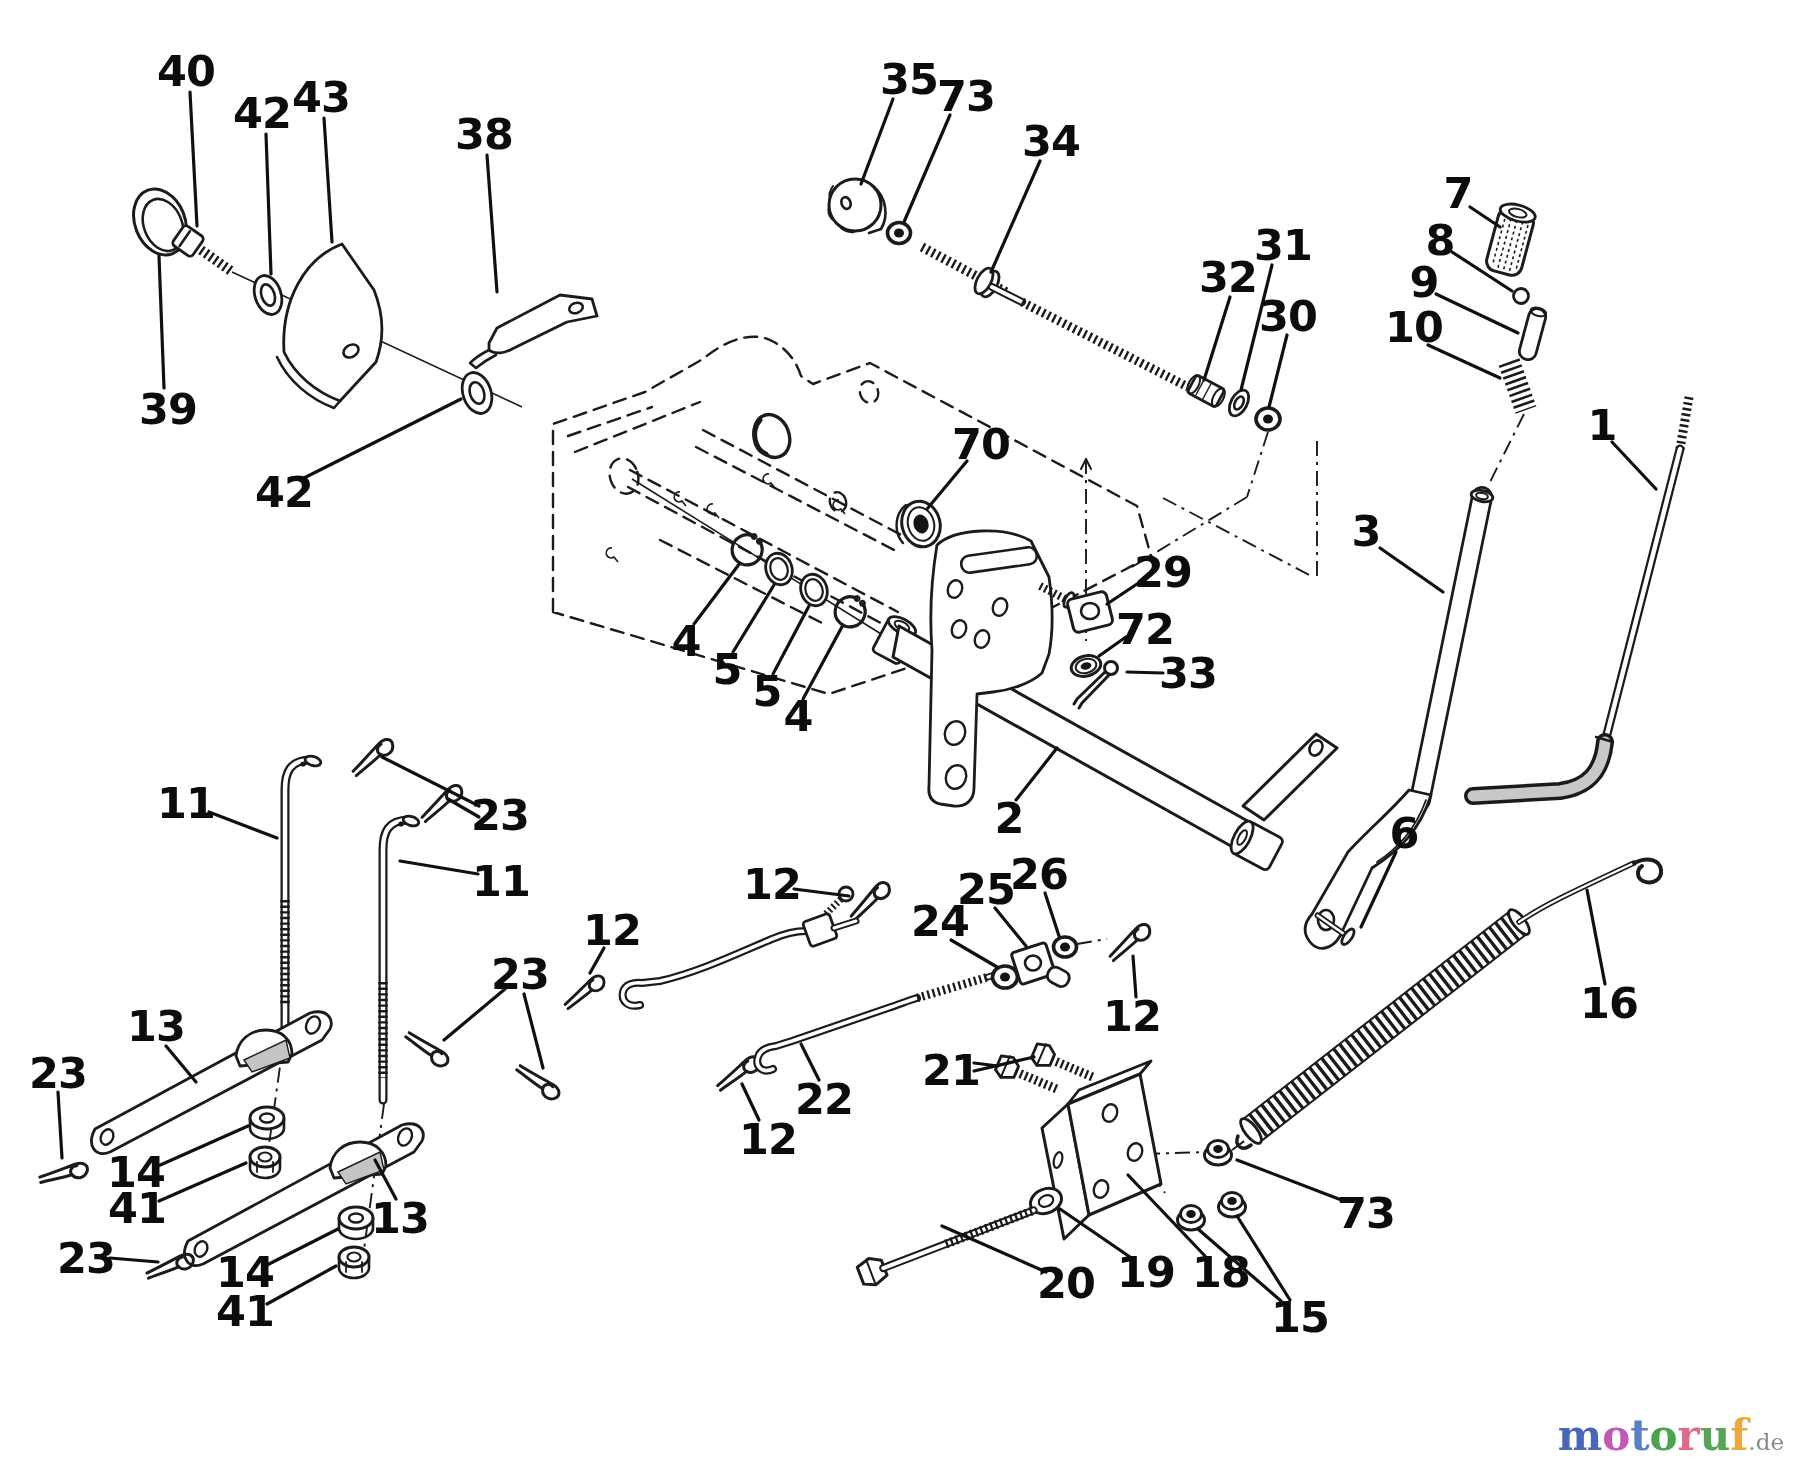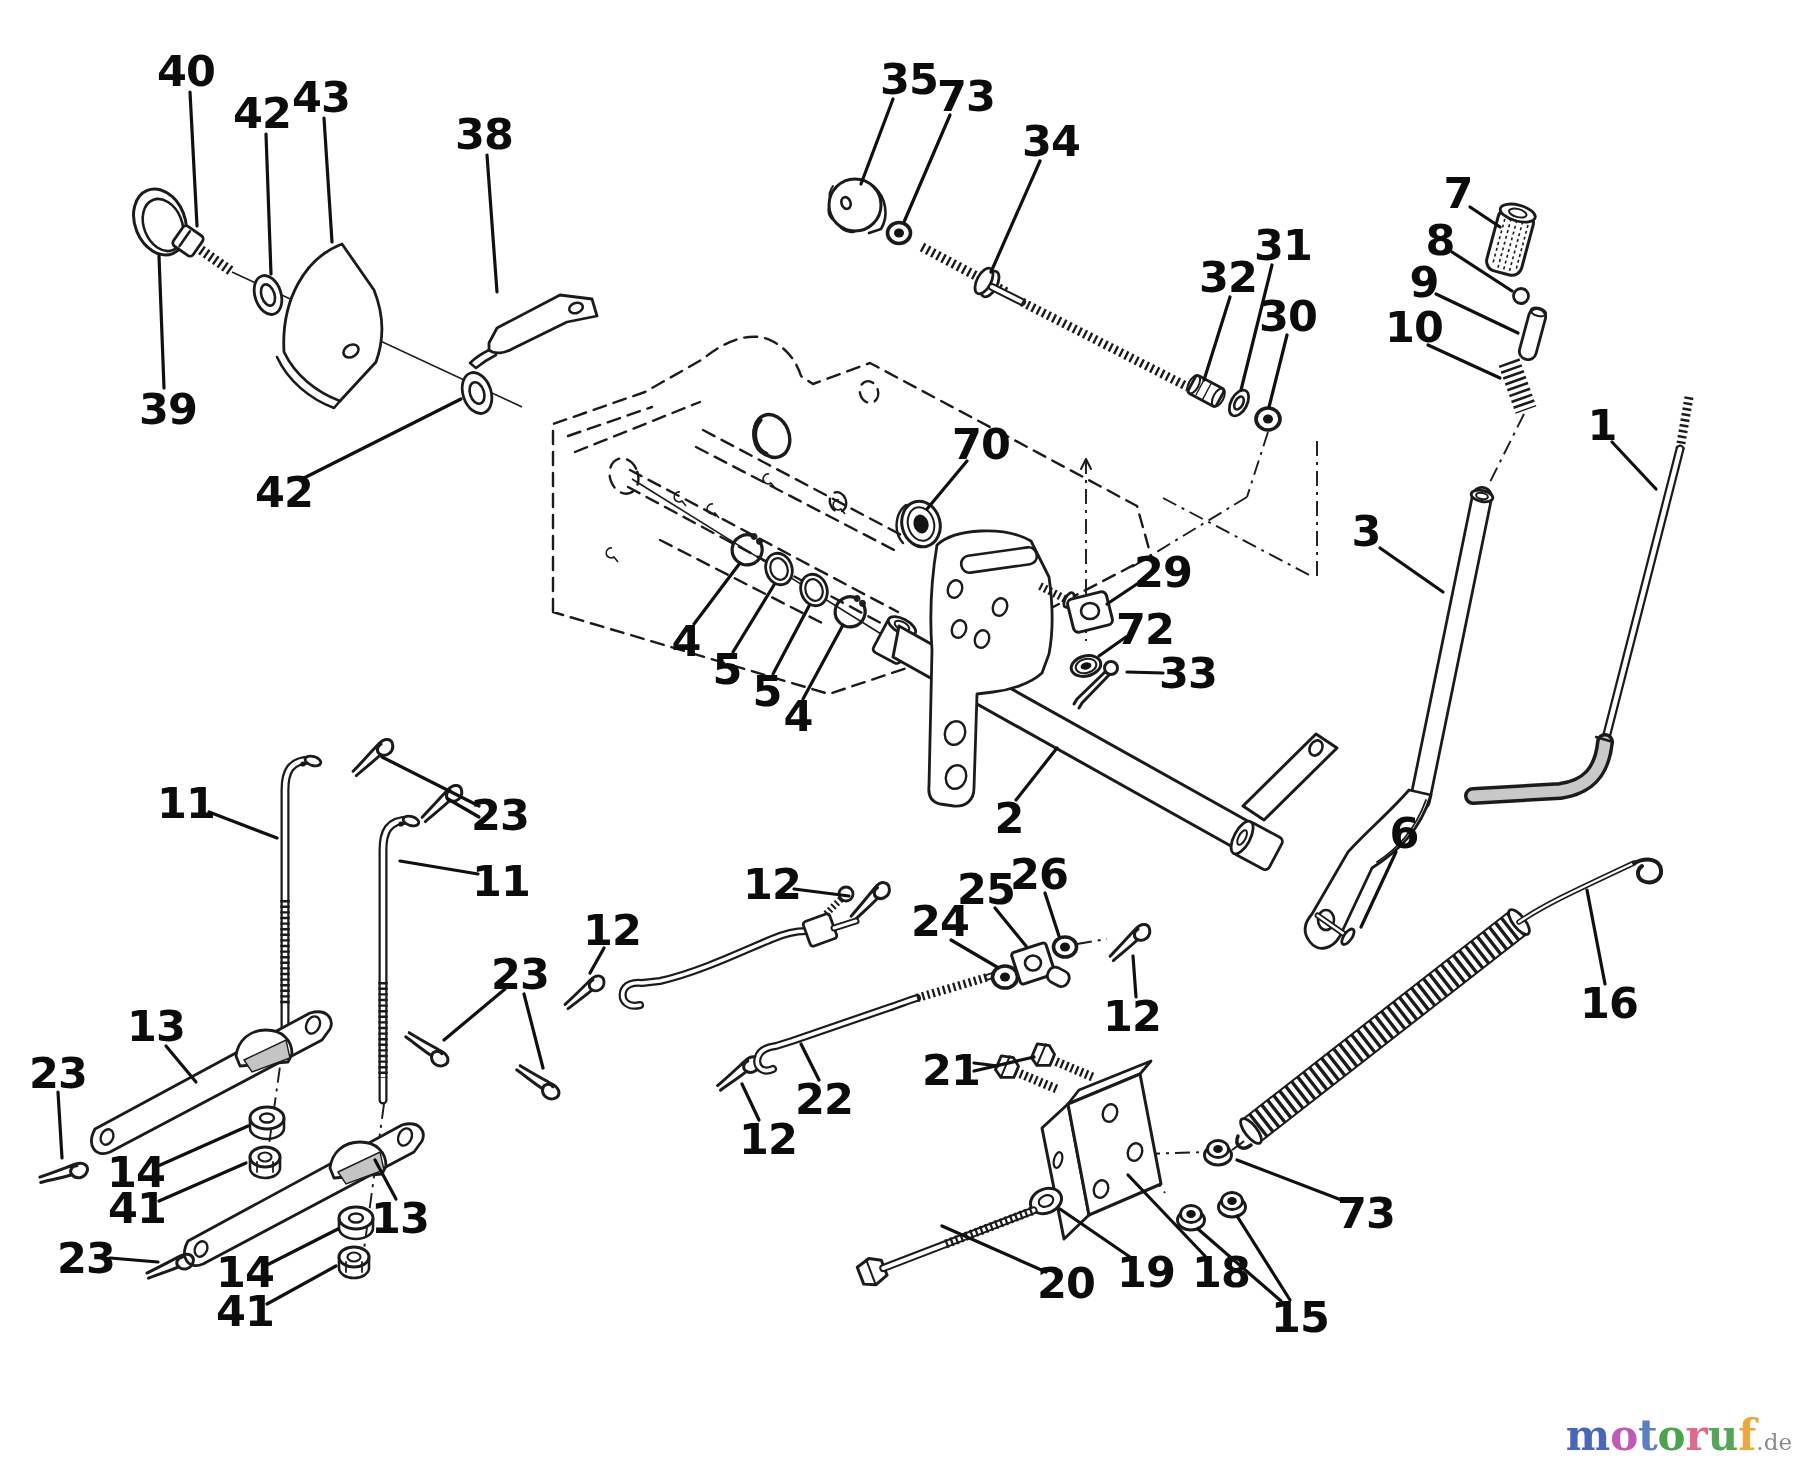--- a/index.html
+++ b/index.html
@@ -13,21 +13,21 @@
   .rod{stroke:#1b1b1b;fill:none;stroke-linecap:round;stroke-linejoin:round;}
   .rodw{stroke:#ffffff;fill:none;stroke-linecap:round;stroke-linejoin:round;}
   .thread{stroke:#1b1b1b;fill:none;stroke-linecap:butt;}
   .dashdot{stroke:#1b1b1b;stroke-width:1.9;fill:none;stroke-dasharray:15 6 3 6;}
   .ghost{stroke:#1b1b1b;stroke-width:2.4;fill:none;stroke-dasharray:13 8;stroke-linecap:round;stroke-linejoin:round;}
   .dark{fill:#141414;stroke:none;}
   .shade{fill:#c4c4c4;stroke:#1b1b1b;stroke-width:1.4;}
   .leader{stroke:#101010;stroke-width:3.2;stroke-linecap:round;}
   .callout{font:700 43px "DejaVu Sans","Liberation Sans",sans-serif;fill:#0c0c0c;letter-spacing:-1px;}
   
-  .watermark{position:absolute;right:8px;bottom:8px;font-family:"DejaVu Serif","Liberation Serif",serif;
+  .watermark{position:absolute;right:16px;bottom:8px;font-family:"DejaVu Serif","Liberation Serif",serif;
              font-weight:700;font-size:42px;line-height:1;letter-spacing:0;text-decoration:none;cursor:pointer;}
   .watermark .suffix{font-size:23px;color:#8a8a8a;font-weight:400;}
 </style>
 </head>
 <body>
 
 <div class="stage">
 <svg viewBox="0 0 1800 1465" width="1800" height="1465">
 
   <g>

